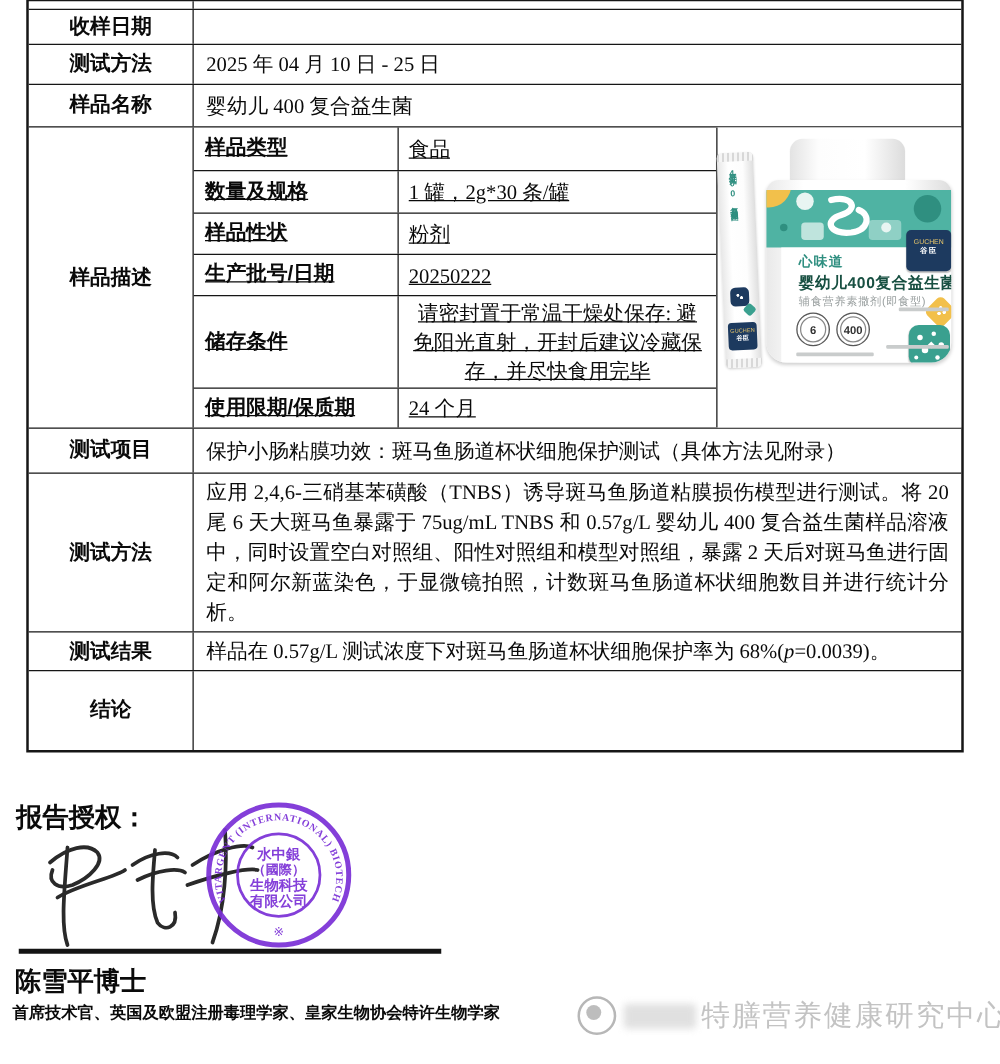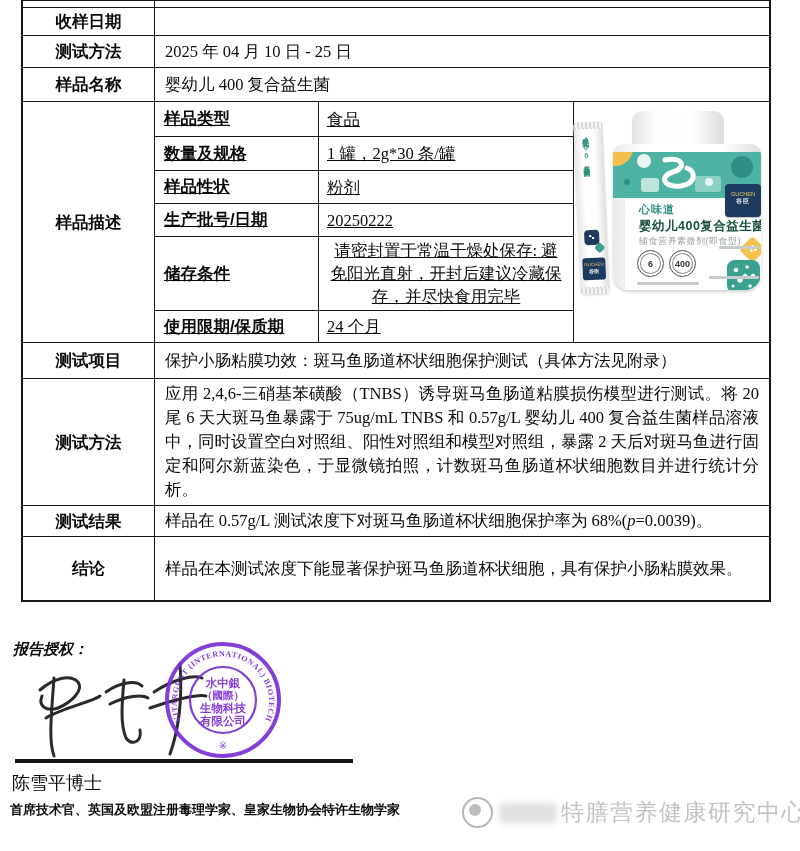--- a/index.html
+++ b/index.html
@@ -79,25 +79,25 @@
         border-radius:4px;box-shadow:inset 0 0 0 6px rgba(255,255,255,0);}
   .jdiam i{position:absolute;left:5px;top:5px;width:9px;height:9px;background:
         radial-gradient(circle at 25% 25%,#fff 0 1.2px,transparent 1.6px),
         radial-gradient(circle at 75% 30%,#fff 0 1.2px,transparent 1.6px),
         radial-gradient(circle at 50% 70%,#fff 0 1.2px,transparent 1.6px);}
   .jicon{position:absolute;left:102px;top:62px;width:33px;height:33px;background:#3aa08f;border-radius:8px;
         box-shadow:0 1px 1px rgba(0,0,0,.2);}
   .tinybar{position:absolute;height:3px;background:#c9cccc;border-radius:1px;}
 
   
-  .auth-label{position:absolute;left:13px;top:640px;font-size:15px;font-weight:700;font-style:italic;}
+  .auth-label{position:absolute;left:13px;top:640px;font-size:21px;font-weight:700;}
   .sig-svg{position:absolute;left:18px;top:648px;}
   .stamp-svg{position:absolute;left:160px;top:637px;opacity:.92;}
   .sig-line{position:absolute;left:15px;top:759px;width:338px;height:3.5px;background:#141414;}
-  .signer{position:absolute;left:12px;top:771px;font-size:18px;font-weight:400;}
+  .signer{position:absolute;left:12px;top:771px;font-size:21px;font-weight:700;}
   .titles{position:absolute;left:10px;top:801px;font-size:13px;font-weight:700;z-index:2;white-space:nowrap;}
   .wm{position:absolute;left:462px;top:797px;z-index:1;display:flex;align-items:center;}
   .wm-logo{width:27px;height:27px;border-radius:50%;border:2.5px solid #9f9f9f;position:relative;opacity:.75;margin-right:6px;}
   .wm-logo i{position:absolute;left:5px;top:5px;width:12px;height:12px;border-radius:50%;background:#a8a8a8;}
   .wm-blur{width:58px;height:20px;background:#d9d9d9;filter:blur(3px);opacity:.8;margin-right:4px;border-radius:3px;}
   .wm-text{font-size:23px;color:#c3c3c3;letter-spacing:1.5px;white-space:nowrap;}
 </style>
 </head>
 <body>
 
@@ -229,21 +229,20 @@
 
     <div class="row" style="min-height:29px">
       <div class="lbl">测试结果</div>
       <div class="val">
         <span><span>样品在 0.57g/L 测试浓度下对斑马鱼肠道杯状细胞保护率为 68%(</span><span class="it">p</span><span>=0.0039)。</span></span>
       </div>
     </div>
 
     <div class="row" style="min-height:64px">
       <div class="lbl">结论</div>
-      <div class="val">样品在本测试浓度下能显著保护斑马鱼肠道杯状细胞，具有保护小肠粘膜效果。</div>
     </div>
   </div>
 
   <div class="auth-label">报告授权：</div>
 
   <svg class="sig-svg" width="210" height="118" viewBox="0 0 210 118">
     <g fill="none" stroke="#2a2a2a" stroke-width="3" stroke-linecap="round">
       <path d="M22,42 C36,30 52,26 60,34 C66,42 54,54 40,60 C28,64 20,58 24,48"></path>
       <path d="M36,30 C34,60 30,92 36,108"></path>
       <path d="M28,70 C44,60 74,54 82,48"></path>

